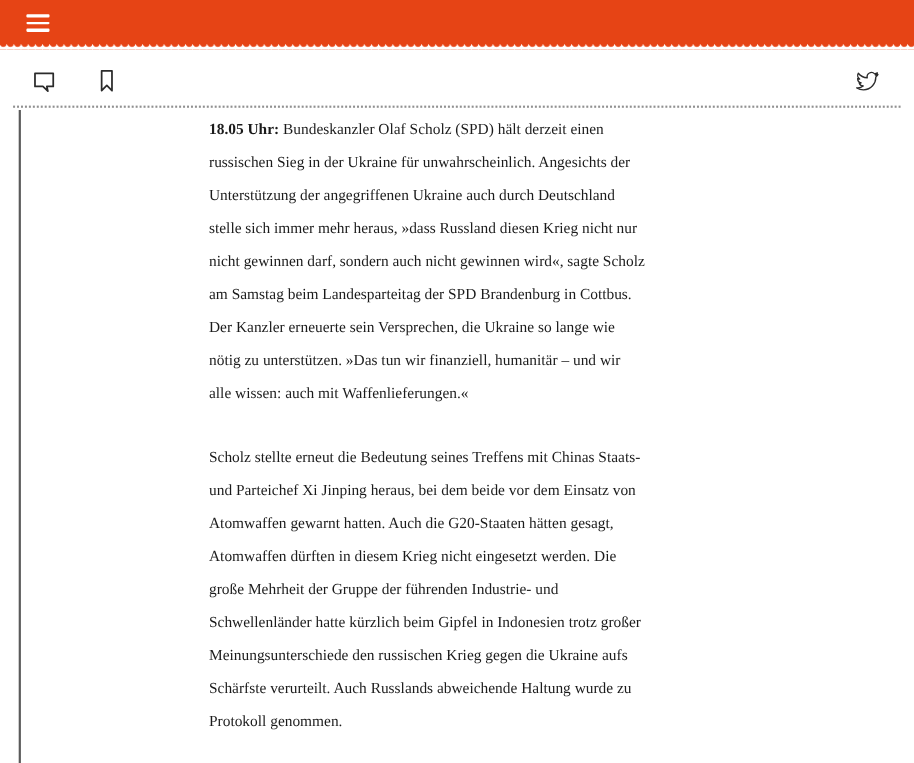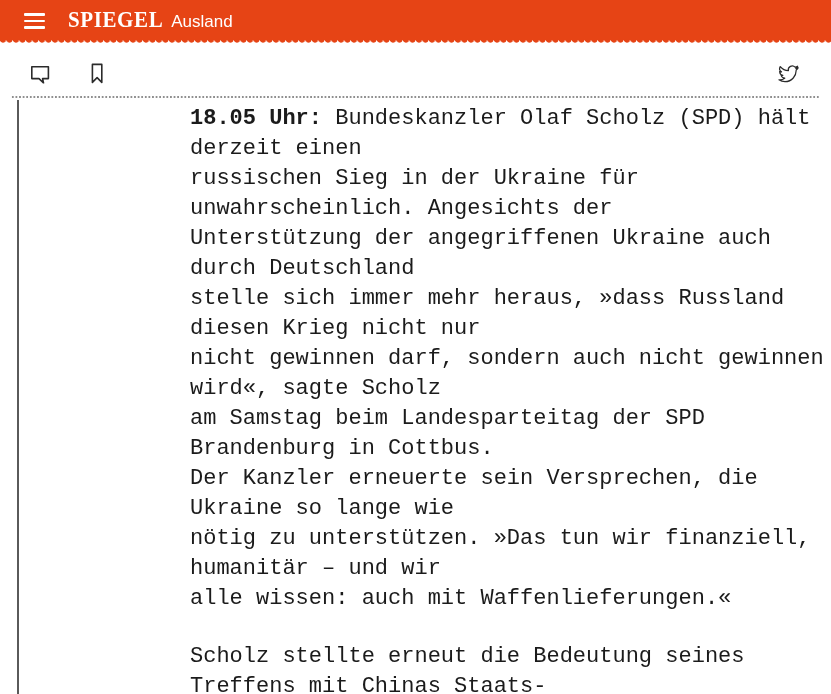--- a/index.html
+++ b/index.html
@@ -60,45 +60,41 @@
     background-size:3.6px 2px;background-repeat:repeat-x;background-position:0 50%;
   }
   
   .timeline-rule{
     position:absolute;left:17px;top:100px;bottom:0;width:1.5px;
     background:var(--rule-color);
   }
   
   .content{padding:6px 0 0 190px;}
   .para{
-    font-family:Liberation Mono, monospace;
-    font-size:22px;line-height:30px;color:var(--text-color);
+    font-family:Liberation Serif, serif;
+    font-size:14px;line-height:30px;color:var(--text-color);
     white-space:pre-line;
     max-width:650px;
     margin:0 0 28px 0;
   }
   .para strong{font-weight:700;}
 </style>
 </head>
 <body>
 
 <div class="page">
 
   <header class="topbar">
     <button class="menu-btn" aria-label="Menu">
       <span class="hamburger">
           <i></i>
           <i></i>
           <i></i>
         </span>
     </button>
-    <div class="brand-wrap">
-      <span class="brand">SPIEGEL</span>
-      <span class="section">Ausland</span>
-    </div>
   </header>
   <div class="scallop"></div>
 
   <div class="toolbar">
     <button class="icon-btn" aria-label="Comments">
       <svg width="24" height="24" viewBox="0 0 24 24">
         <path d="M3.8 4.8 H20.4 V16.6 H14.6 L15.5 20.8 L11.0 16.6 H3.8 Z"></path>
       </svg>
     </button>
     <button class="icon-btn bookmark" aria-label="Bookmark">

